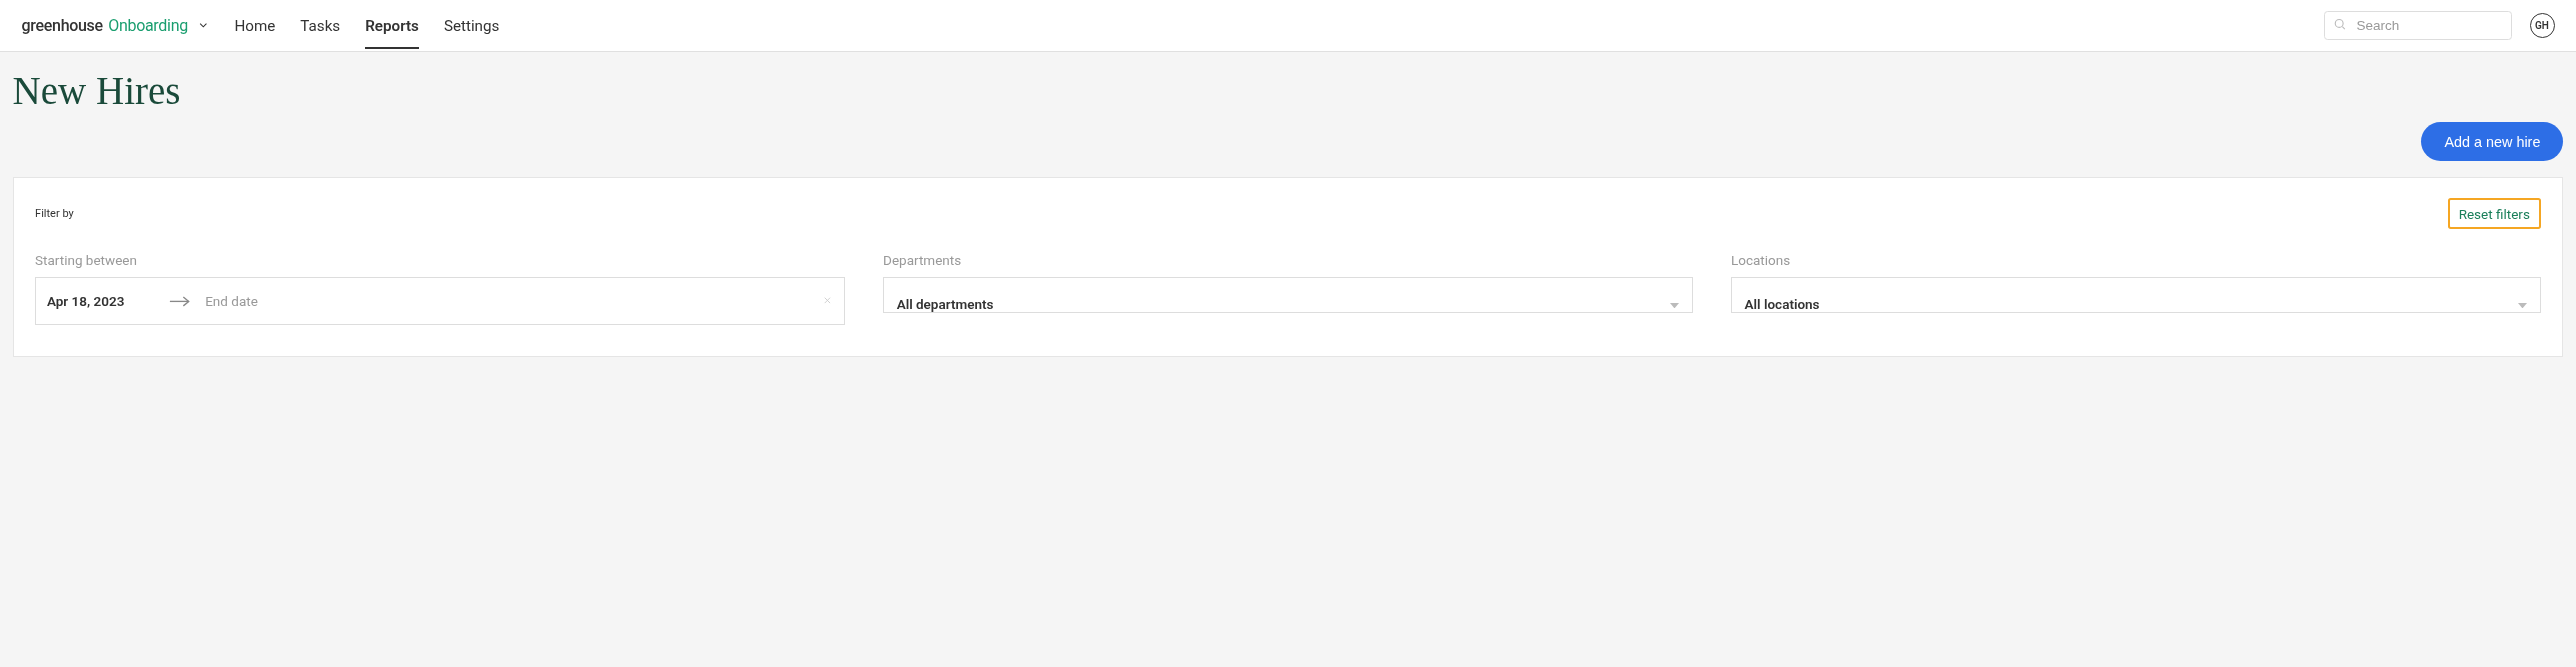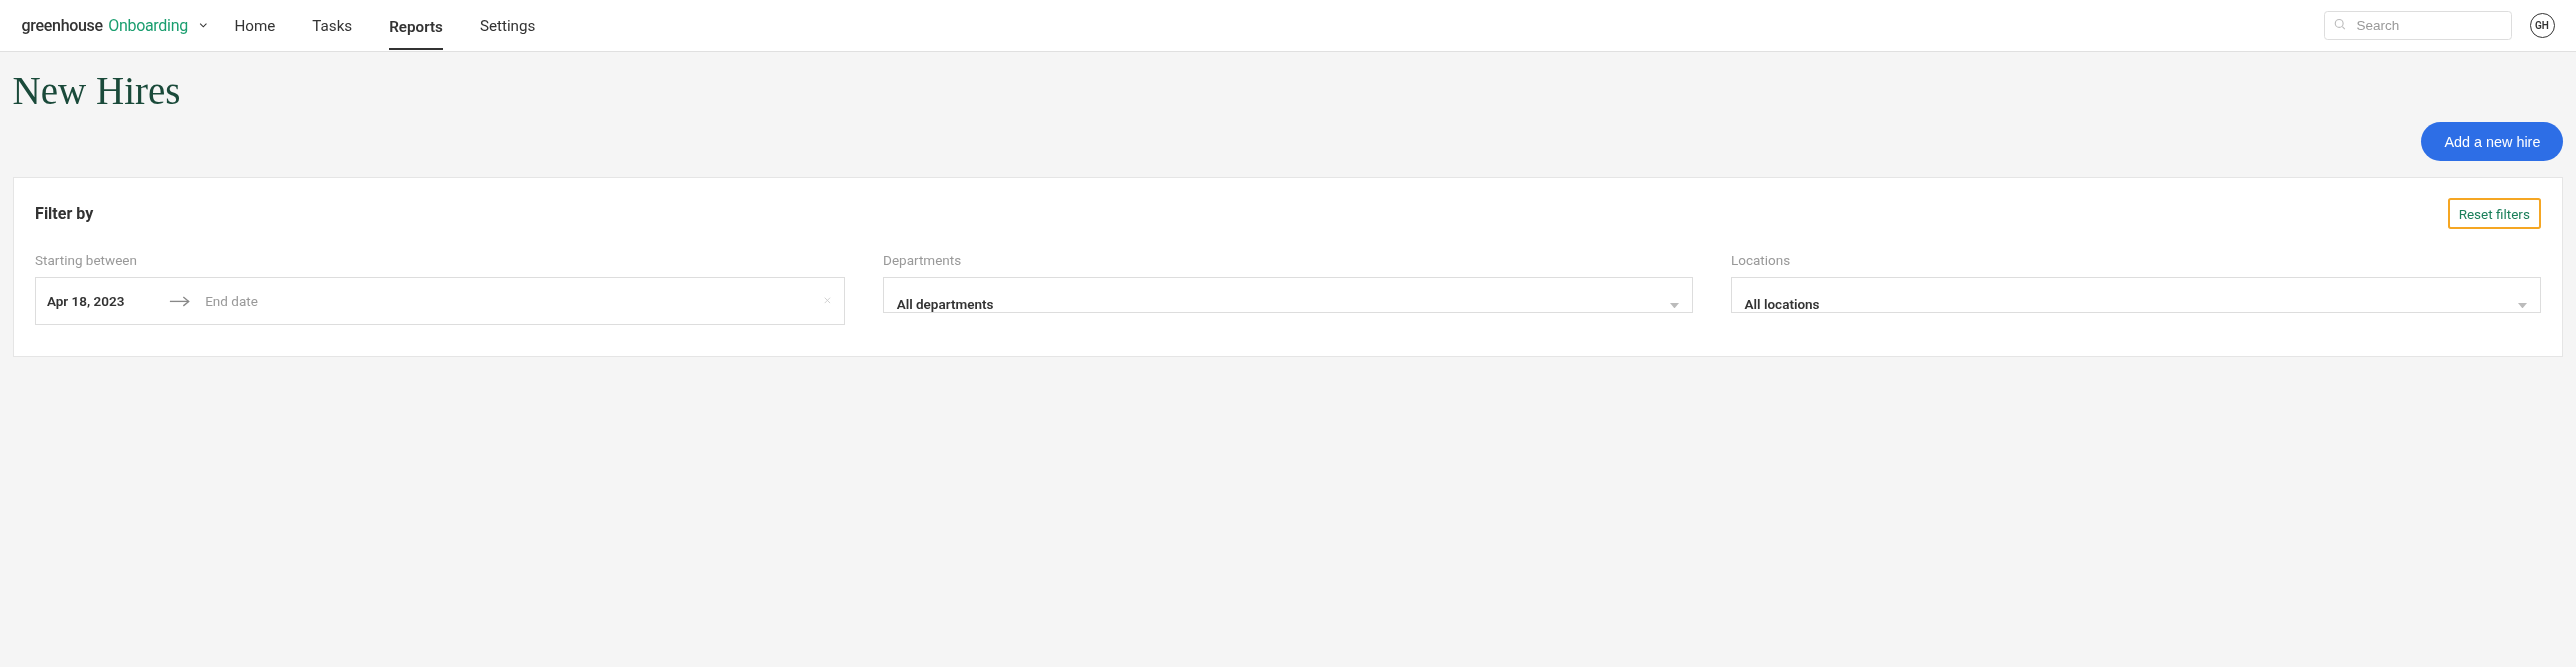--- a/index.html
+++ b/index.html
@@ -38,22 +38,22 @@
       color: #1a9e6f;
       letter-spacing: -0.3px;
     }
     .chevron-down {
       display: inline-flex;
       align-items: center;
       margin-left: 3.6px;
     }
     .nav {
       display: flex;
-      gap: 37px;
-      align-items: flex-end;
+      gap: 25px;
+      align-items: flex-start;
       flex: 1;
     }
     .nav-item {
       font-size: 15.2px;
       color: #333;
       cursor: pointer;
       padding: 15.2px 0;
       position: relative;
     }
     .nav-item.active {
@@ -128,22 +128,22 @@
       margin: 0 12.6px 12.6px 12.6px;
       padding: 20px 21.5px 30.5px 21.5px;
     }
     .filter-head {
       display: flex;
       justify-content: space-between;
       align-items: center;
       margin-bottom: 23px;
     }
     .filter-head-label {
-      font-size: 16px;
-      font-weight: 700;
+      font-size: 11px;
+      font-weight: 400;
       color: #333;
     }
     .reset-filters {
       border: 2.7px solid #f5a623;
       border-radius: 2.7px;
       padding: 5.4px 9px;
       font-size: 13.5px;
       color: #1a7f5a;
       cursor: pointer;
       background: #fff;

